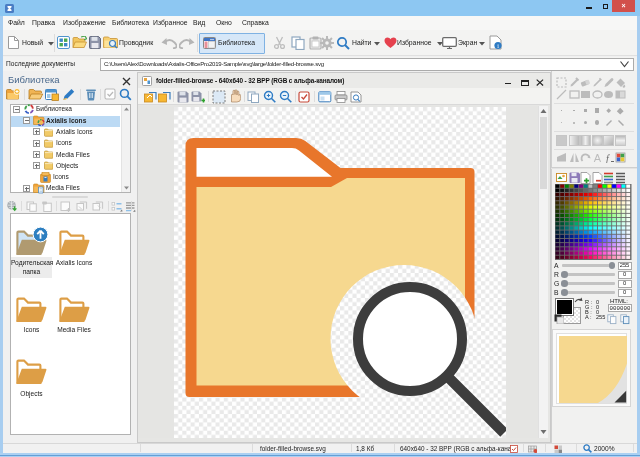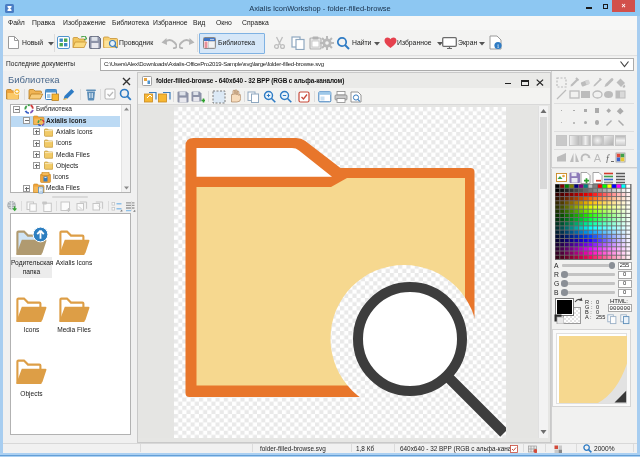--- a/index.html
+++ b/index.html
@@ -8,21 +8,20 @@
 .t{position:absolute;white-space:nowrap;color:#1a1a1a;}
 .sep{position:absolute;width:1px;background:#dcdcdc;}
 
 </style></head><body>
 <div id="app">
 <div class="ab" style="left:0;top:0;width:640px;height:16px;background:#8dc7f2"></div>
 <svg class="ab" style="left:5px;top:3.5px" width="9" height="9">
       <rect x="0" y="0" width="9" height="9" rx="1.5" fill="#4a7dc4"></rect>
       <path d="M2.5 2h4v1.2l-1.3 1.3 1.3 1.3V7h-4V5.8l1.3-1.3-1.3-1.3z" fill="#fff"></path>
     </svg>
-<div class="t" style="left:0;top:4px;width:640px;text-align:center;font-size:7.5px;color:#18304a">Axialis IconWorkshop - folder-filled-browse</div>
 <div class="ab" style="left:586px;top:7px;width:6px;height:1.5px;background:#1a1a1a"></div>
 <div class="ab" style="left:602.5px;top:4px;width:5.5px;height:4.5px;border:1.2px solid #1a1a1a"></div>
 <div class="ab" style="left:612px;top:0;width:23px;height:11.5px;background:#d2504b"></div>
 <div class="t" style="left:612px;top:1.5px;width:23px;text-align:center;font-size:7px;color:#fff;font-weight:bold">×</div>
 <div class="ab" style="left:3px;top:16px;width:634px;height:14px;background:#f7f7f6"></div>
 <div class="t" style="left:8px;top:19px;font-size:6.8px">Файл</div>
 <div class="t" style="left:32px;top:19px;font-size:6.8px">Правка</div>
 <div class="t" style="left:63px;top:19px;font-size:6.8px">Изображение</div>
 <div class="t" style="left:112px;top:19px;font-size:6.8px">Библиотека</div>
 <div class="t" style="left:153px;top:19px;font-size:6.8px">Избранное</div>

